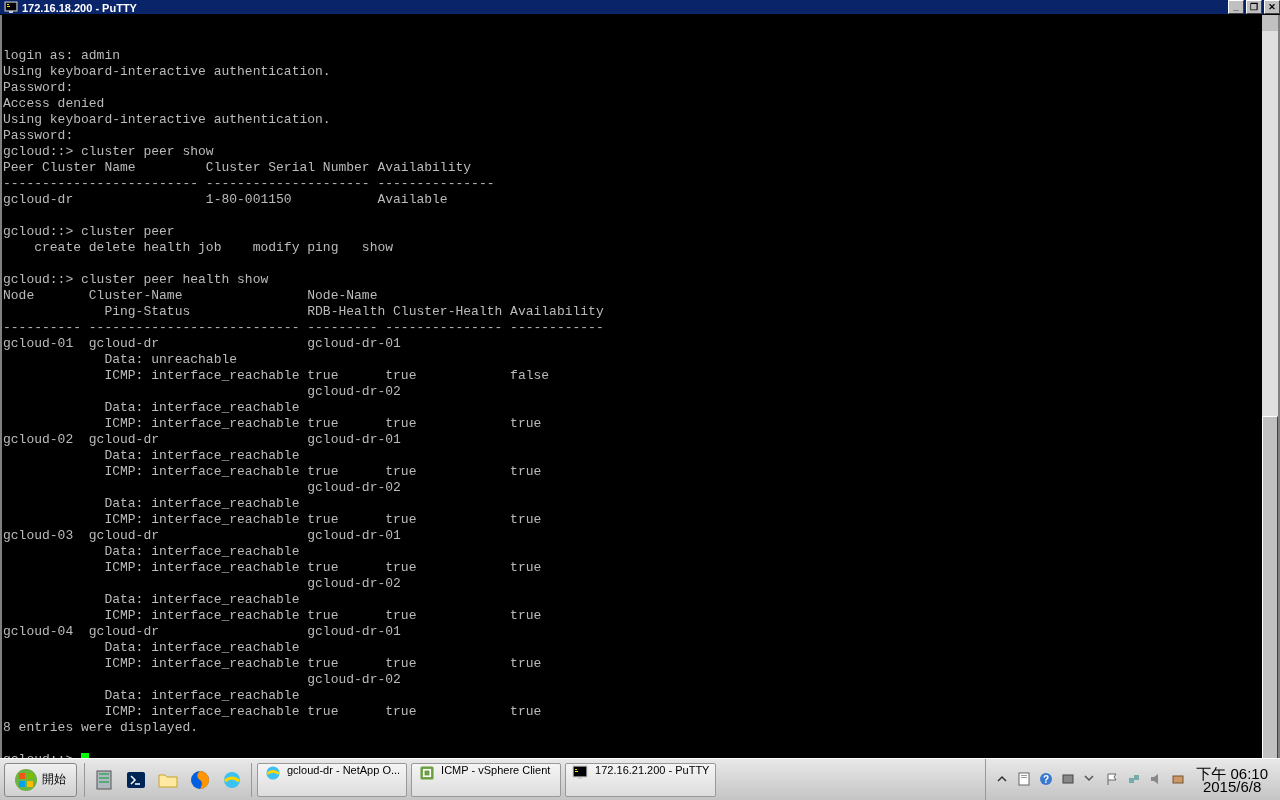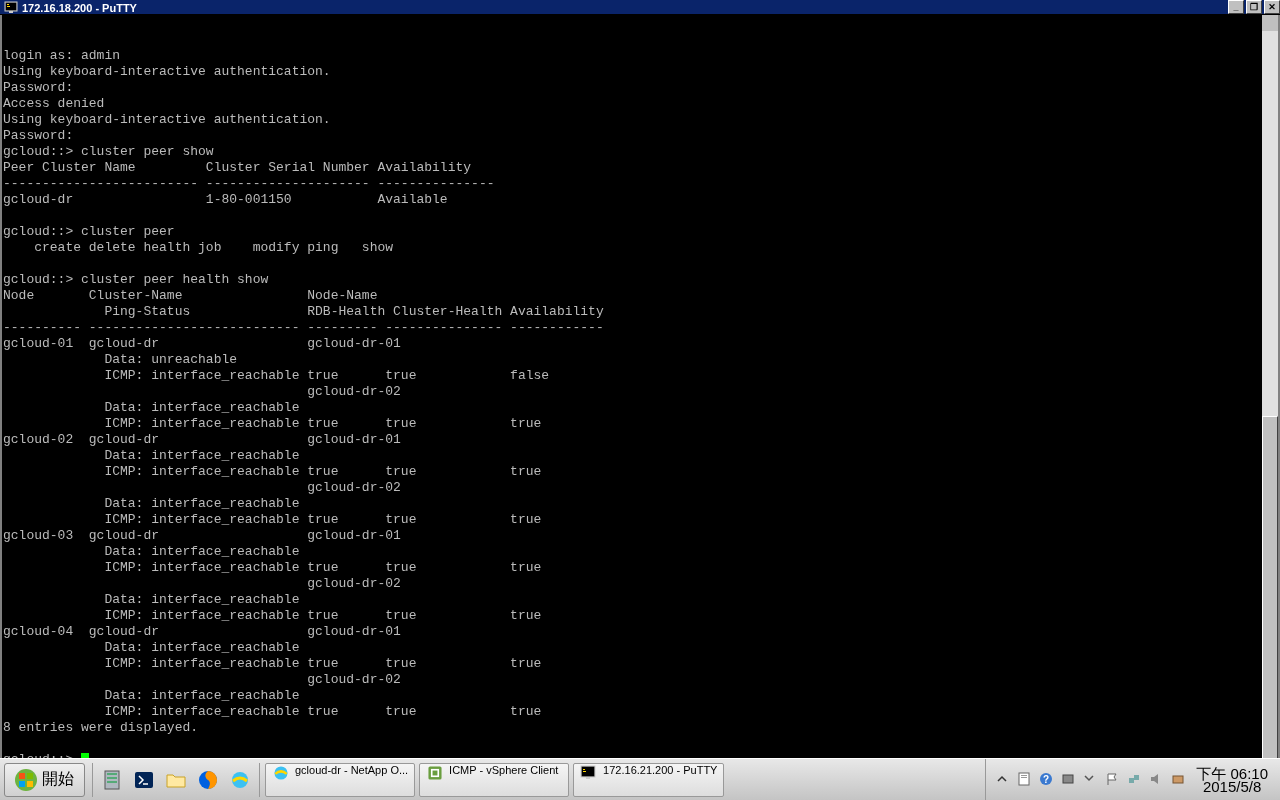--- a/index.html
+++ b/index.html
@@ -115,21 +115,21 @@
 }
 .start-btn {
   height: 34px;
   padding: 0 10px;
   margin: 0 4px;
   background: linear-gradient(to bottom, #f0f0f0, #d0d0d0);
   border: 1px solid #888;
   border-radius: 3px;
   display: flex;
   align-items: center;
-  font-size: 16px;
+  font-size: 12px;
 }
 .ql-sep { width: 1px; height: 34px; background: #999; margin: 0 3px; }
 .ql-icon {
   width: 28px;
   height: 34px;
   display: flex;
   align-items: center;
   justify-content: center;
   margin: 0 2px;
 }
@@ -347,16 +347,16 @@
           <rect x="7" y="3" width="5" height="5" fill="#7aa"></rect>
         </svg></span>
     <span class="tray-icon"><svg width="14" height="14">
           <path d="M2 5 L5 5 L9 2 L9 12 L5 9 L2 9 Z" fill="#888"></path>
         </svg></span>
     <span class="tray-icon"><svg width="14" height="14">
           <rect x="2" y="4" width="10" height="7" fill="#c96" stroke="#753"></rect>
         </svg></span>
     <div class="tray-time">
       <div>下午 06:10</div>
-      <div>2015/5/8</div>
+      <div>2015/6/8</div>
     </div>
   </div>
 </div>
 
 </body></html>

